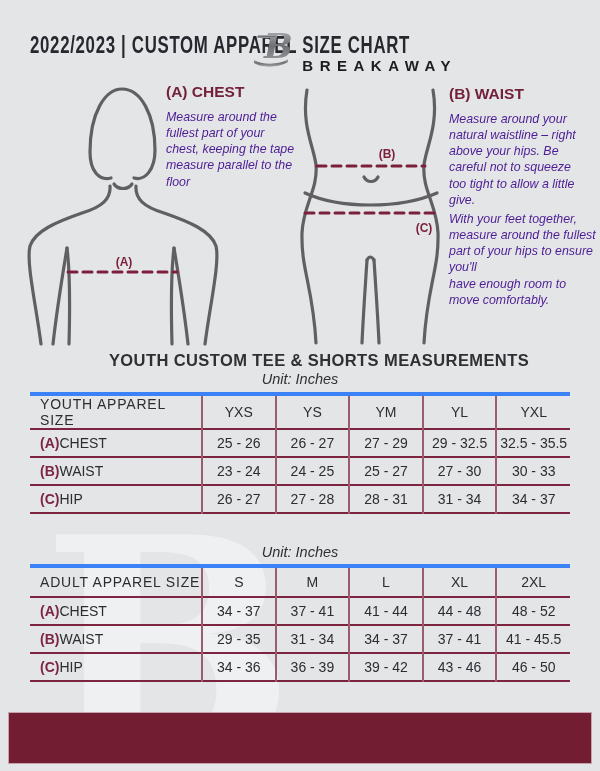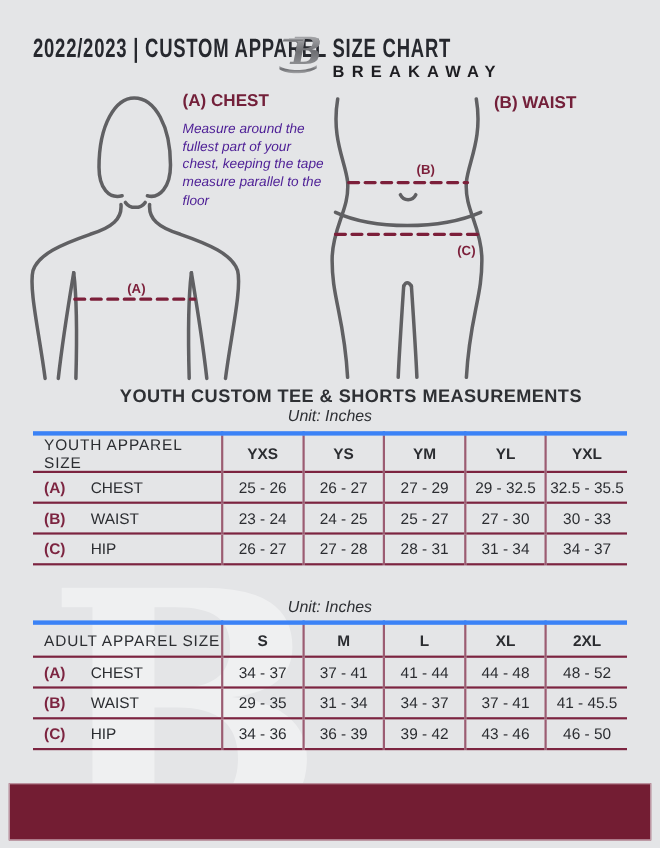--- a/index.html
+++ b/index.html
@@ -44,25 +44,25 @@
   }
   .yt-table{top:392px;} .ad-table{top:564px;}
   table.size col.c0{width:172px;}
   table.size th, table.size td{
     border-left:2px solid #9b5c72; padding:0; text-align:center;
     color:#2b2d31; font-size:14px;
   }
   table.size th:first-child, table.size td:first-child{border-left:none; text-align:left; padding-left:10px;}
   table.size thead tr{border-top:4px solid #3b82f6; border-bottom:2px solid #7c2440; height:31px;}
   table.size tbody tr{border-bottom:2px solid #7c2440; height:28px;}
-  th.size-col{font-weight:bold; font-size:14.5px; color:#26282c;}
+  th.size-col{font-weight:normal; font-size:14.5px; color:#26282c;}
   th.label-col{font-weight:normal; font-size:14.5px; letter-spacing:.8px; color:#3e4046;}
   td.rowlabel{font-size:15px; color:#303236;}
   td.rowlabel .pfx{font-weight:bold; color:#7c2440;}
-  td.rowlabel .lbl{margin-left:23px;}
+  td.rowlabel .lbl{margin-left:0;}
   
   .watermark{
     position:absolute; left:42px; top:498px; z-index:0;
     font-family:"DejaVu Serif", serif; font-weight:bold; font-size:300px; line-height:1;
     color:rgba(255,255,255,0.42); pointer-events:none;
   }
   .footer-bar{
     position:absolute; left:8px; top:712px; width:582px; height:50px;
     background:#731d33; border:1px solid #c6a3ae; z-index:1;
   }
@@ -125,22 +125,25 @@
       <text x="144" y="147" text-anchor="middle" font-family="Liberation Sans, sans-serif" font-size="12" font-weight="bold" fill="#7c1f3a" stroke="none">(C)</text>
     </svg>
   </div>
 
   <div class="guide-block blk-chest">
     <p class="guide-h">(A) CHEST</p>
     <p class="guide-p">Measure around the fullest part of your chest, keeping the tape measure parallel to the floor</p>
   </div>
   <div class="guide-block blk-waist">
     <p class="guide-h">(B) WAIST</p>
+    <p class="guide-p">Measure around your natural waistline – right above your hips. Be careful not to squeeze too tight to allow a little give.</p>
   </div>
   <div class="guide-block blk-hips">
+    <p class="guide-p">With your feet together, measure around the fullest part of your hips to ensure you'll
+have enough room to move comfortably.</p>
   </div>
 
   <div class="sec-title yt-title">YOUTH CUSTOM TEE &amp; SHORTS MEASUREMENTS</div>
   <div class="sec-sub yt-sub">Unit: Inches</div>
   <table class="size yt-table">
     <colgroup>
         <col class="c0">
         <col>
         <col>
         <col>

